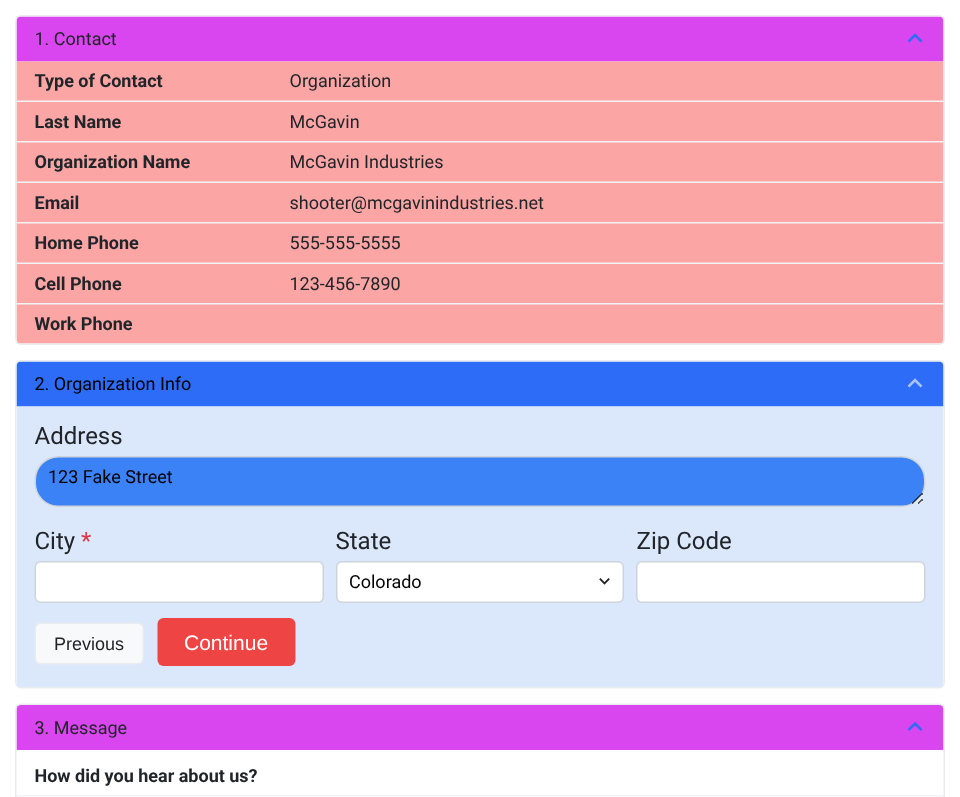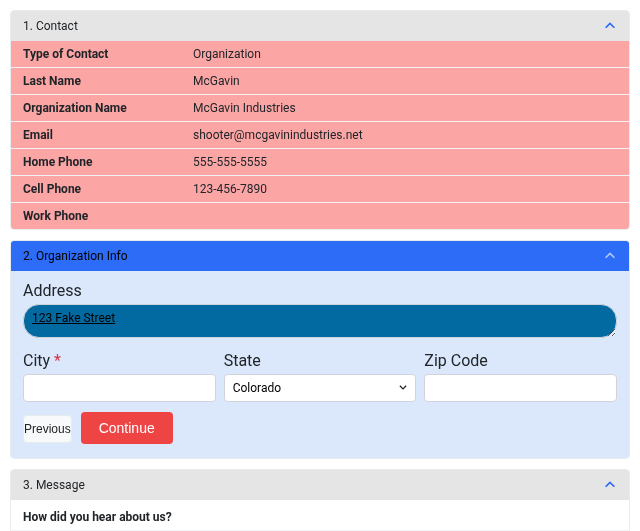--- a/index.html
+++ b/index.html
@@ -11,21 +11,21 @@
     width: 640px;
     color: #212529;
   }
   .panel {
     border: 1px solid #e9ecef;
     border-radius: 4px;
     margin-bottom: 10px;
     overflow: hidden;
   }
   .panel-header {
-    background: #e5e5e5;
+    background: #d946ef;
     padding: 8px 12px;
     font-size: 12px;
     font-weight: 400;
     display: flex;
     justify-content: space-between;
     align-items: center;
     cursor: pointer;
   }
   .panel-header.active {
     background: #2c6cf6;
@@ -64,22 +64,21 @@
   .required { color: #dc3545; }
   .text-area {
     width: 100%;
     border: 1px solid #ced4da;
     border-radius: 16px;
     padding: 6px 8px;
     font-size: 12px;
     font-family: inherit;
     resize: vertical;
     height: 34px;
-    background: #0369a1;
-    text-decoration: underline;
+    background: #3b82f6;
   }
   .row3 {
     display: flex;
     gap: 8px;
   }
   .col { flex: 1; }
   .input, .select {
     width: 100%;
     border: 1px solid #ced4da;
     border-radius: 4px;
@@ -106,21 +105,21 @@
     font-size: 13px;
     border-radius: 4px;
     border: none;
     cursor: pointer;
     margin-right: 6px;
   }
   .btn-prev {
     background: #f8f9fa;
     color: #212529;
     border: 1px solid #e9ecef;
-    padding: 6px 0;
+    padding: 6px 12px;
     font-size: 12px;
   }
   .btn-continue {
     background: #ef4444;
     color: #fff;
     font-size: 14px;
     padding: 8px 18px;
   }
   .msg-body { padding: 4px 0; }
   .msg-row {

